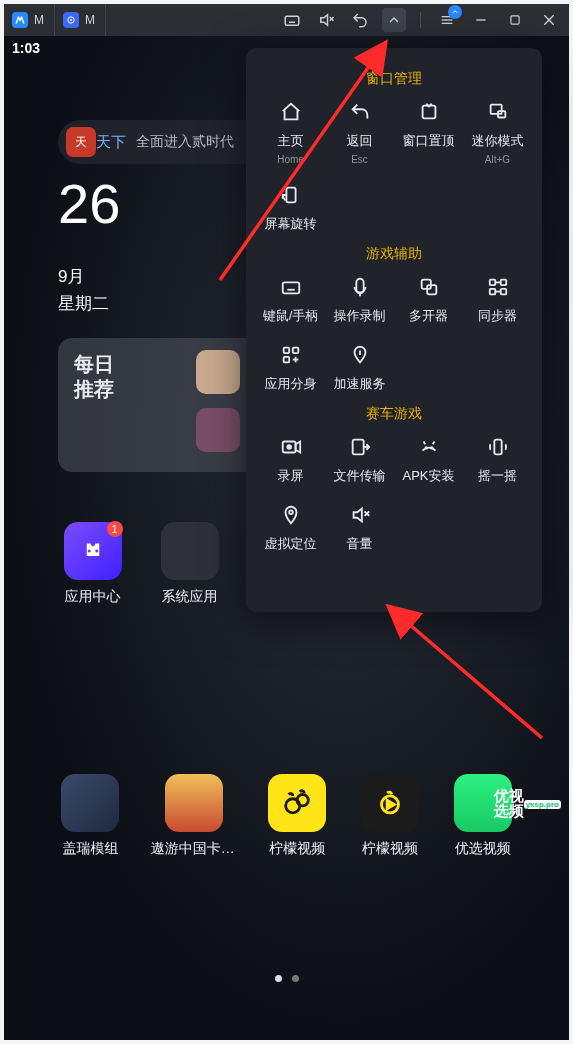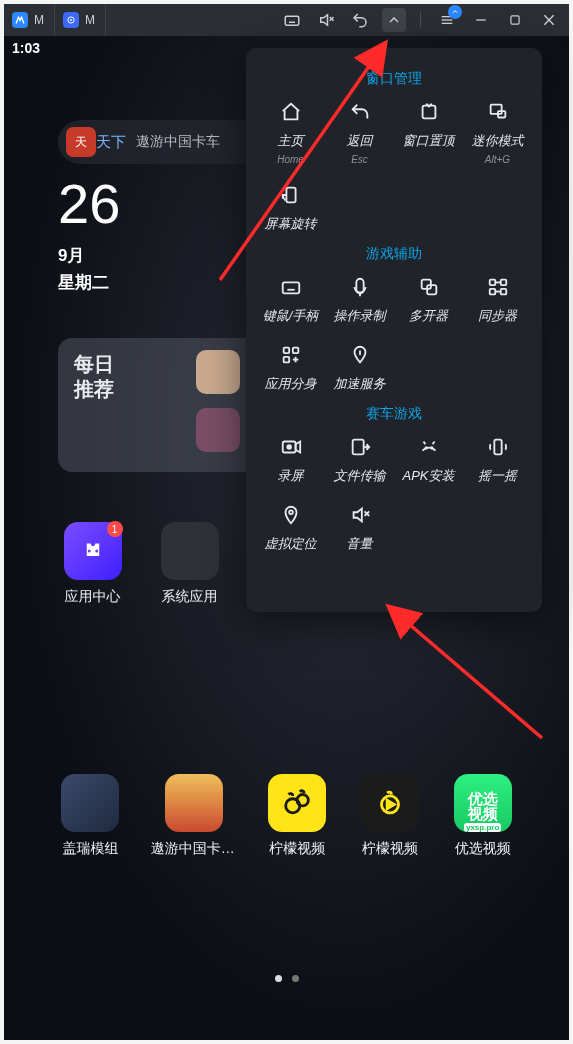--- a/index.html
+++ b/index.html
@@ -108,21 +108,21 @@
     font-size: 15px;
   }
   .search-desc { font-size: 14px; color: #b8bbc4; }
   
   .date-block {
     position: absolute;
     top: 140px; left: 54px;
     color: #fff;
   }
   .date-big { font-size: 56px; font-weight: 400; line-height: 1; }
-  .date-sub { margin-top: 10px; font-size: 17px; line-height: 1.6; font-weight: bold; }
+  .date-sub { margin-top: 31px; font-size: 17px; line-height: 1.6; }
   
   .daily-card {
     position: absolute;
     top: 302px; left: 54px; right: 54px;
     height: 134px;
     background: rgba(80,84,95,0.55);
     border-radius: 14px;
     padding: 14px 16px;
     color: #e9eaee;
     overflow: hidden;
@@ -166,21 +166,21 @@
   .app-icon .red-dot {
     position: absolute; transform: translate(22px,-22px);
     width: 16px; height: 16px; border-radius: 50%; background: #ff4a4a;
     font-size: 10px; color: #fff; display:flex; align-items:center; justify-content:center;
   }
   .app-center { background: linear-gradient(135deg,#7b4dff,#3f1fff); color:#fff; font-size:32px; position: relative; }
   .sys-apps  { background: #2f3138; display: grid; grid-template-columns: 1fr 1fr; grid-template-rows: 1fr 1fr; gap: 4px; padding: 6px; }
   .sys-apps div { border-radius: 6px; }
   .lemon     { background: #ffe417; display:flex; align-items:center; justify-content:center; }
   .lemon2    { background: #1b1b1b; display:flex; align-items:center; justify-content:center; }
-  .youxuan   { background: linear-gradient(180deg,#2df07f,#18c964); display:flex; flex-direction:column; align-items:center; justify-content:flex-end; font-weight:700; }
+  .youxuan   { background: linear-gradient(180deg,#2df07f,#18c964); display:flex; flex-direction:row; align-items:center; justify-content:flex-start; font-weight:700;padding-left:40px; }
   .app-label { text-align: center; white-space: nowrap; overflow: hidden; text-overflow: ellipsis; max-width: 86px; }
   
   .ghost-grid {
     position: absolute;
     top: 486px; left: 54px; right: 54px;
     display: grid; grid-template-columns: repeat(5,1fr);
     gap: 24px 28px;
     pointer-events: none;
   }
   .ghost-cell { display:flex; flex-direction:column; align-items:center; color:#8a8d97; font-size:14px; opacity:0.45;}
@@ -200,34 +200,33 @@
     width: 296px; height: 564px;
     background: #202329;
     border-radius: 10px;
     color: #e8e9ee;
     padding: 10px 6px 12px 6px;
     box-shadow: 0 8px 40px rgba(0,0,0,0.6);
   }
   .popup-section-title {
     text-align: center;
     font-size: 14px;
-    color: #0ea5e9;
+    color: #eab308;
     margin: 12px 0 10px 0;
   }
   .popup-grid {
     display: grid;
     grid-template-columns: repeat(4,1fr);
     gap: 16px 0;
     padding: 0 4px;
   }
   .popup-item {
     display: flex; flex-direction: column; align-items: center;
     gap: 6px;
     cursor: pointer;
-    font-style: italic;
   }
   .p-icon {
     width: 28px; height: 28px;
     display: flex; align-items: center; justify-content: center;
     color: #e8e9ee;
   }
   .p-label { font-size: 13px; }
   .p-sub { font-size: 10px; color: #8e9199; margin-top: -2px; }
   
   .overlay-svg {
@@ -318,21 +317,21 @@
     </div>
   </div>
 </div>
 
 <div class="viewport">
   <div class="statusbar">1:03</div>
 
   <div class="search-pill">
     <div class="search-app">天</div>
     <div class="search-name">天下</div>
-    <div class="search-desc">遨游中国卡车</div>
+    <div class="search-desc">全面进入贰时代</div>
   </div>
 
   <div class="date-block">
     <div class="date-big">26</div>
     <div class="date-sub">
       <div>9月</div>
       <div>星期二</div>
     </div>
   </div>
 

